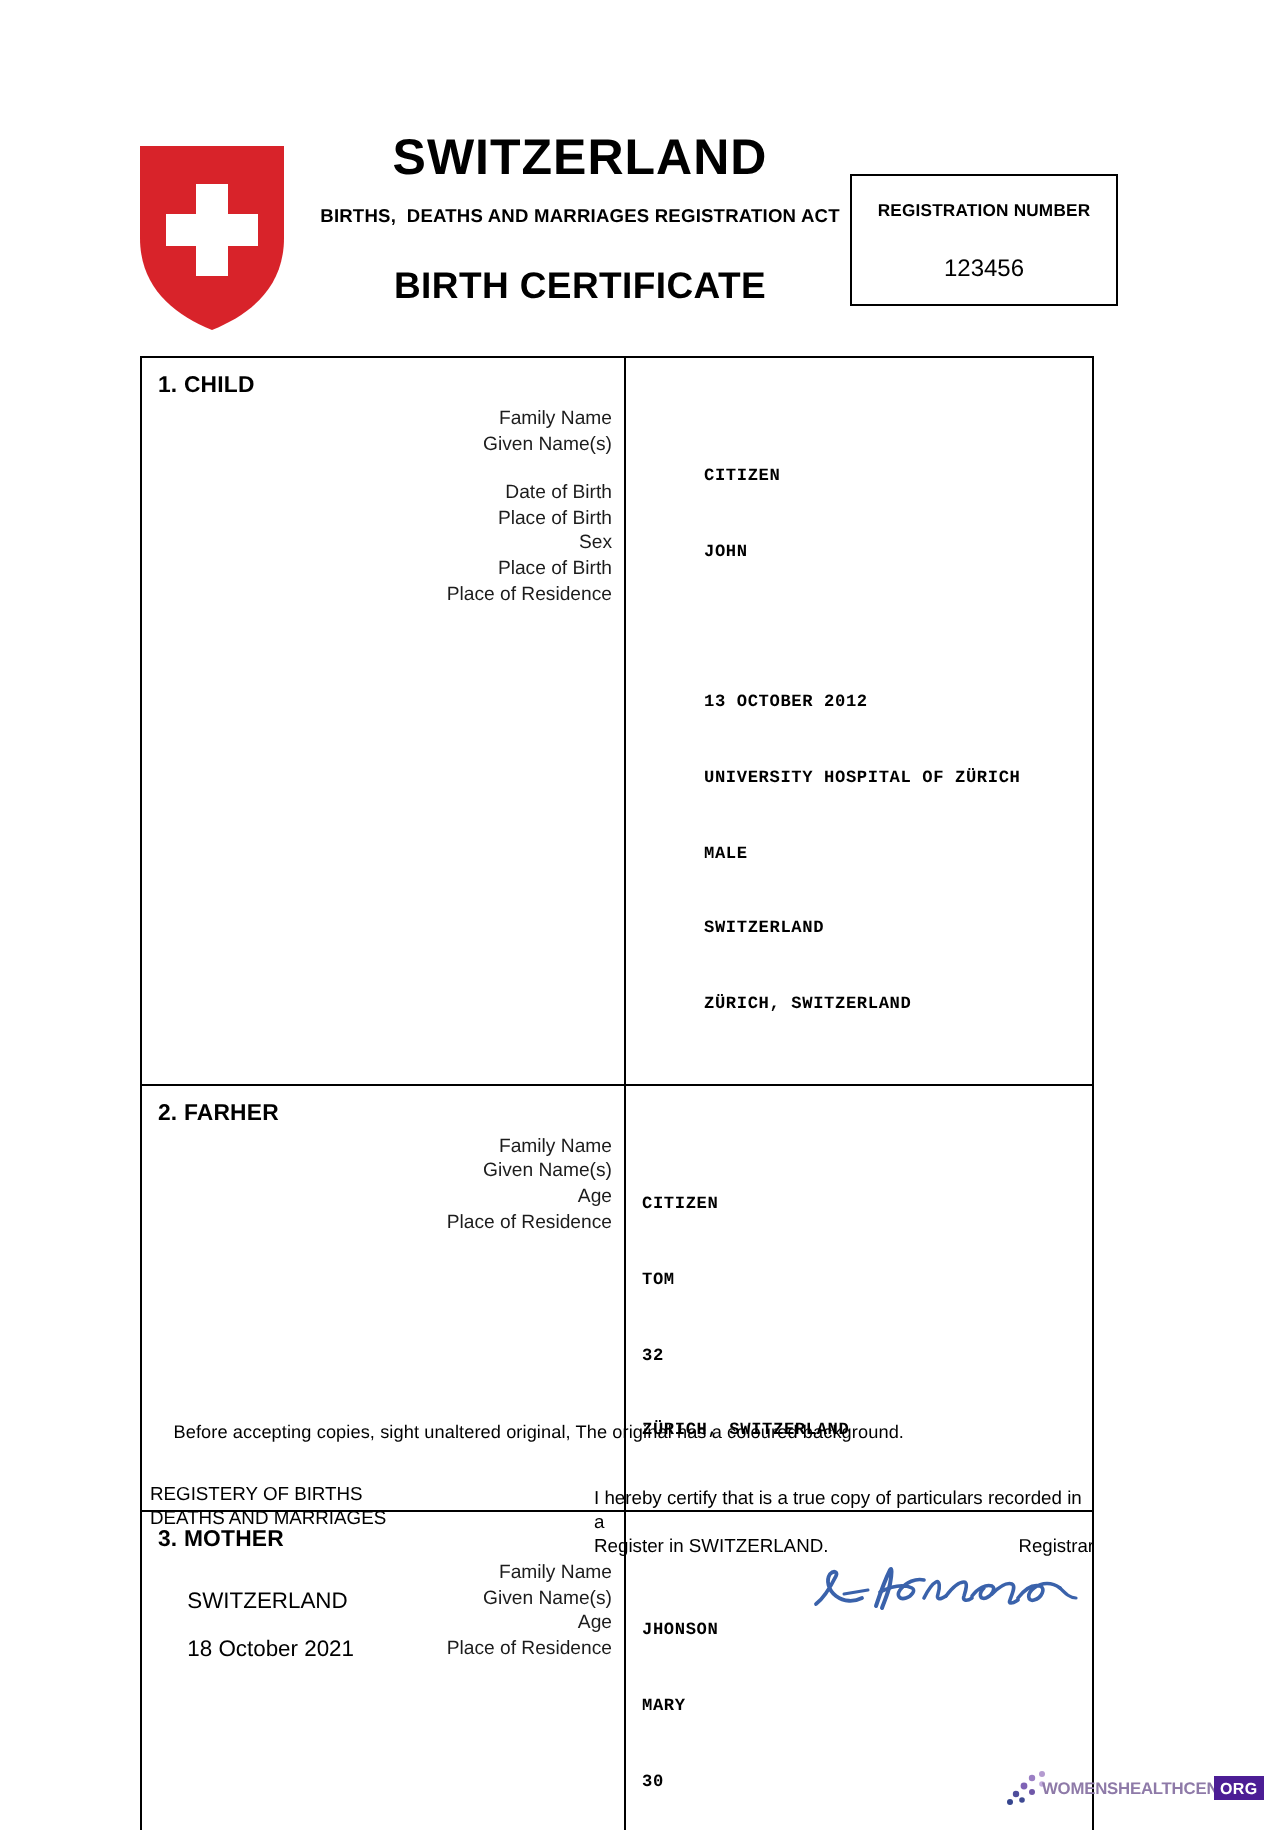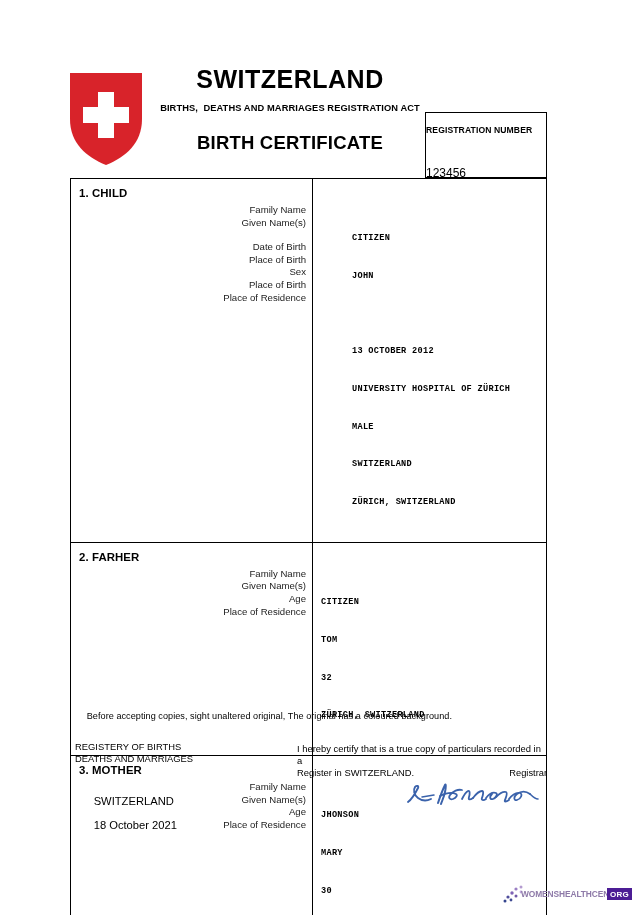--- a/index.html
+++ b/index.html
@@ -64,36 +64,36 @@
   .doc-type {
     font-size: 18.5px;
     font-weight: bold;
     margin-top: 19px;
     letter-spacing: 0.2px;
   }
 
   .regnum-box {
     position: absolute;
     left: 355px;
-    top: 48px;
-    width: 122px;
+    top: 23px;
+    width: 134px;
     height: 66px;
     border: 1.3px solid #000;
     box-sizing: border-box;
-    text-align: left;
+    text-align: center;
   }
   .regnum-label {
     font-size: 8.6px;
     font-weight: bold;
     margin-top: 12px;
     letter-spacing: 0.1px;
   }
   .regnum-value {
     font-size: 12px;
-    margin-top: 31px;
+    margin-top: 17px;
   }
 
   
   .table {
     position: absolute;
     left: 70px;
     top: 178px;
     width: 477px;
     border: 1.3px solid #000;
     box-sizing: border-box;

